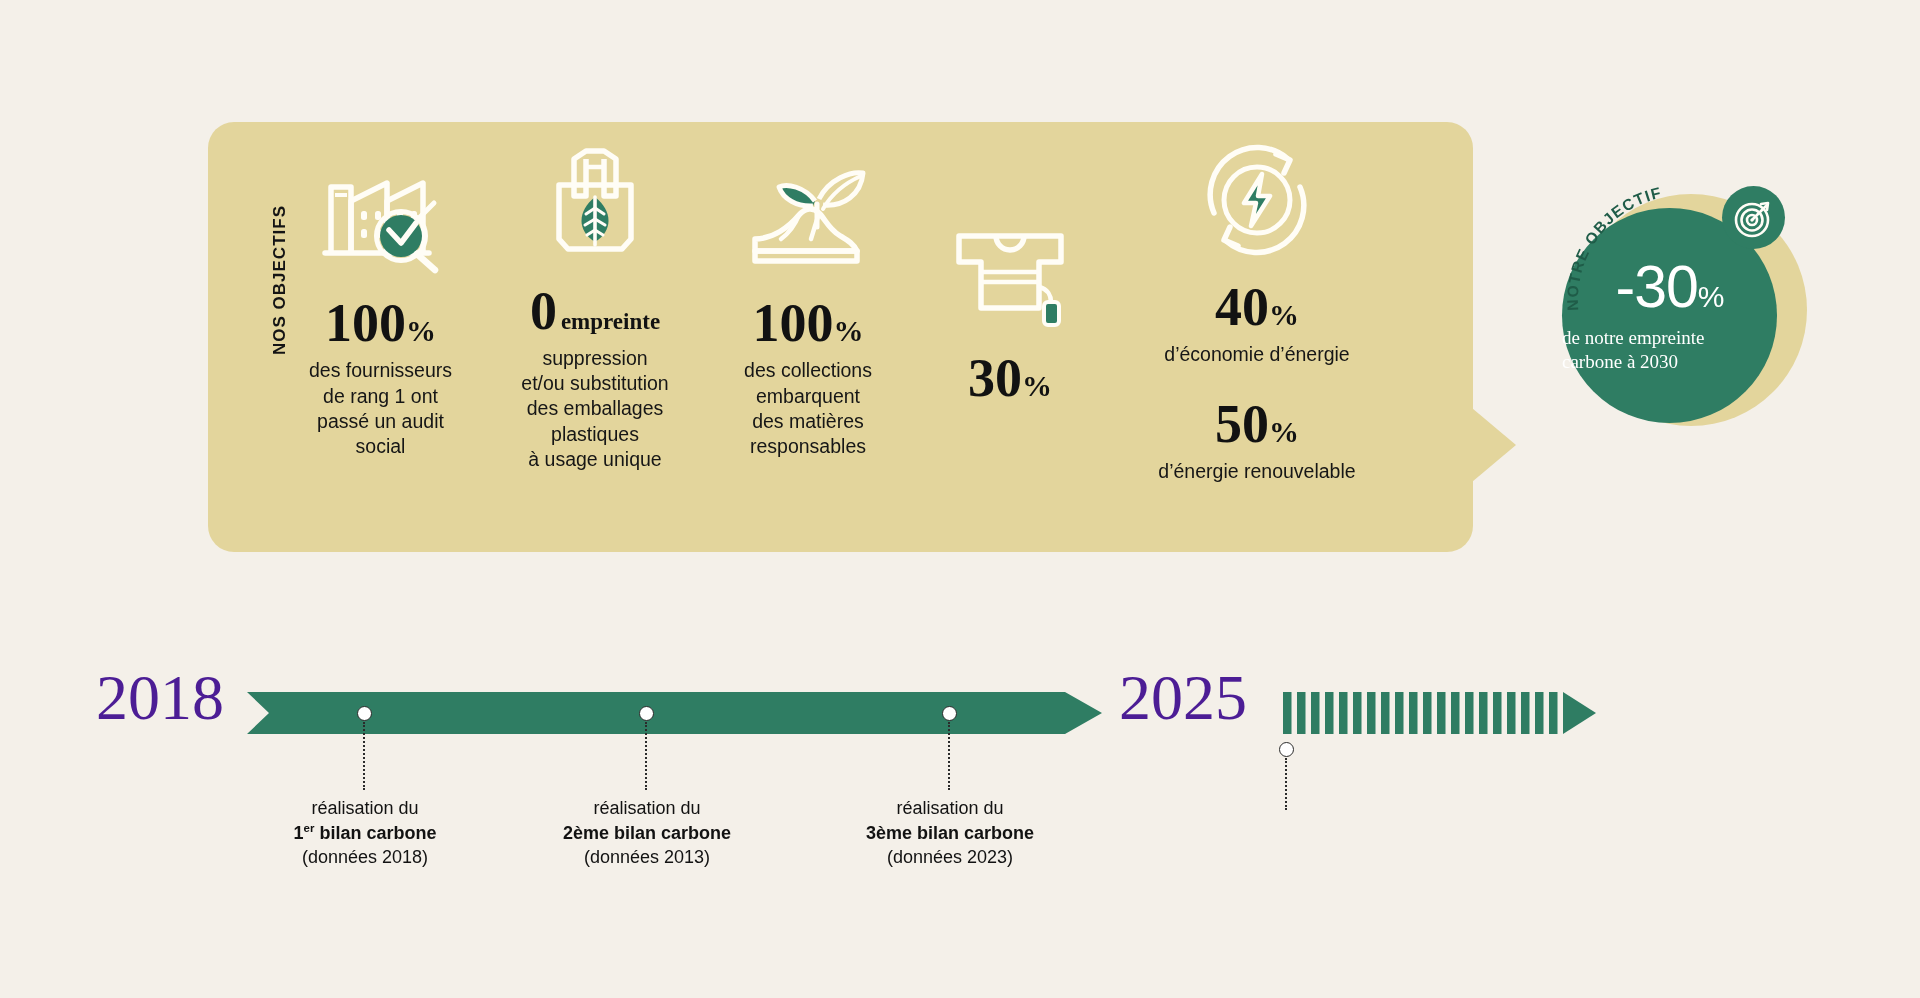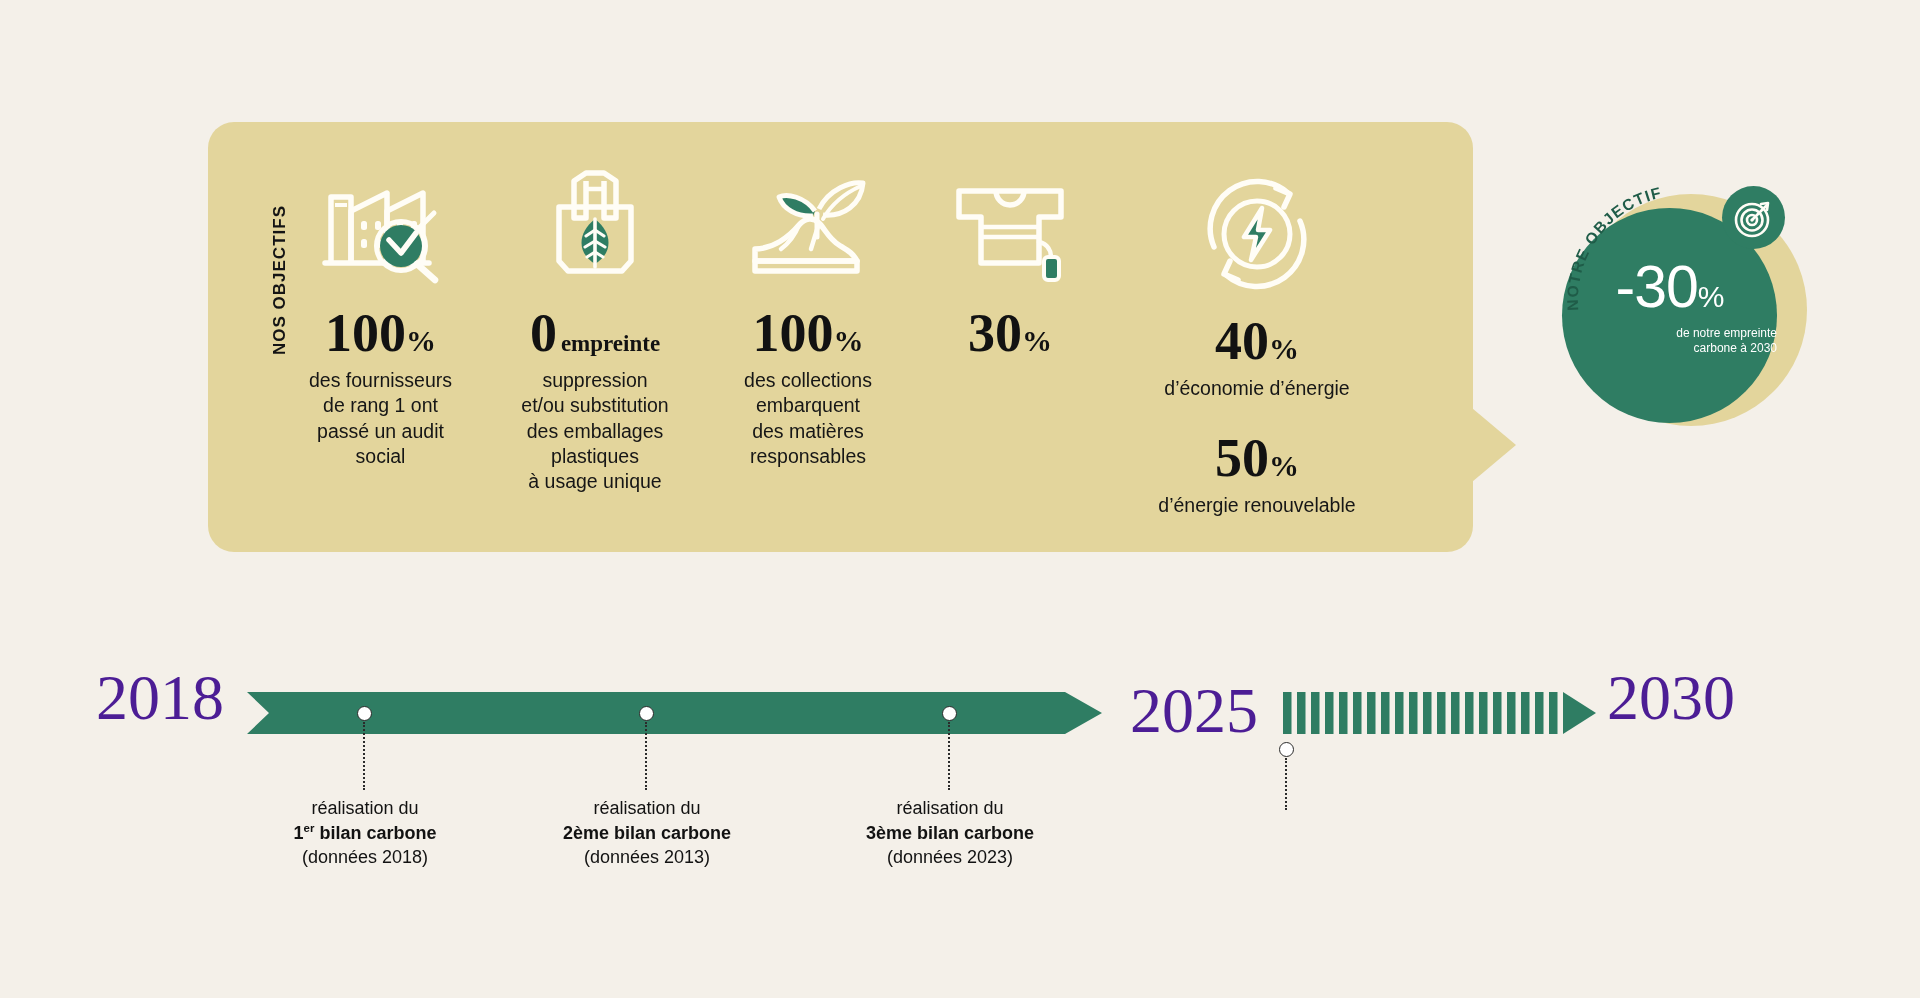--- a/index.html
+++ b/index.html
@@ -43,21 +43,21 @@
     font-weight:bold;
     font-size:17px;
     letter-spacing:1.0px;
     color:#141414;
   }
 
   .cols{
     position:absolute;
     left:66px; top:0; right:0; height:328px;
     display:flex;
-    align-items:flex-start;
+    align-items:center;
   }
   .col{
     position:relative;
     padding-top:40px;
     text-align:center;
   }
   .col .icon-wrap{
     height:128px;
     display:flex;align-items:center;justify-content:center;
   }
@@ -127,41 +127,41 @@
     text-align:center;
     color:#ffffff;
     font-weight:normal;
     font-size:59px;
     line-height:1;
     letter-spacing:-1px;
   }
   #badge-value .pct{font-size:30px;}
   #badge-sub{
     position:absolute;left:0px;top:148px;width:215px;
-    text-align:right;color:#ffffff;
-    font-size:12px;line-height:1.25;white-space:pre-line;
+    text-align:left;color:#ffffff;
+    font-size:19px;line-height:1.25;white-space:pre-line;font-family:Liberation Serif, serif;
   }
   #badge-target-icon{
     position:absolute;left:160px;top:8px;
     width:63px;height:63px;border-radius:50%;
     background:#2F7D63;
     display:flex;align-items:center;justify-content:center;
   }
 
   
   #timeline{position:absolute;left:0;top:640px;width:1920px;height:320px;}
   .year{
     position:absolute;
     font-family:"Liberation Serif", serif;
     font-size:64px;
     color:#4c1d95;
     line-height:1;
   }
   #year-2018{left:96px;top:26px;}
-  #year-2025{left:1119px;top:39px;margin-left:11px;}
+  #year-2025{left:1119px;top:26px;}
   #year-2030{left:1607px;top:26px;}
 
   #bar-solid{
     position:absolute;left:247px;top:52px;width:855px;height:42px;
   }
   #bar-dashed{
     position:absolute;left:1283px;top:52px;width:313px;height:42px;
   }
 
   .marker{
@@ -345,21 +345,20 @@
         <path d="M20 24 L35 9" stroke="#FFFDF6" stroke-width="2.8" stroke-linecap="round"></path>
         <path d="M29 8 L36 7 L35 14" stroke="#FFFDF6" stroke-width="2.6" stroke-linejoin="round" stroke-linecap="round" fill="none"></path>
       </svg>
     </div>
   </div>
 
   <div id="timeline">
 
     <div class="year" id="year-2018">2018</div>
     <div class="year" id="year-2025">2025</div>
-    <div class="year" id="year-2030">2030</div>
 
     <svg id="bar-solid" viewBox="0 0 855 42" preserveAspectRatio="none">
       <path d="M0 0 L818 0 L855 21 L818 42 L0 42 L22 21 Z" fill="#2F7D63"></path>
     </svg>
 
     <svg id="bar-dashed" viewBox="0 0 313 42" preserveAspectRatio="none">
       <g fill="#2F7D63">
         <rect x="0" y="0" width="8.5" height="42"></rect>
         <rect x="14" y="0" width="8.5" height="42"></rect>
         <rect x="28" y="0" width="8.5" height="42"></rect>

